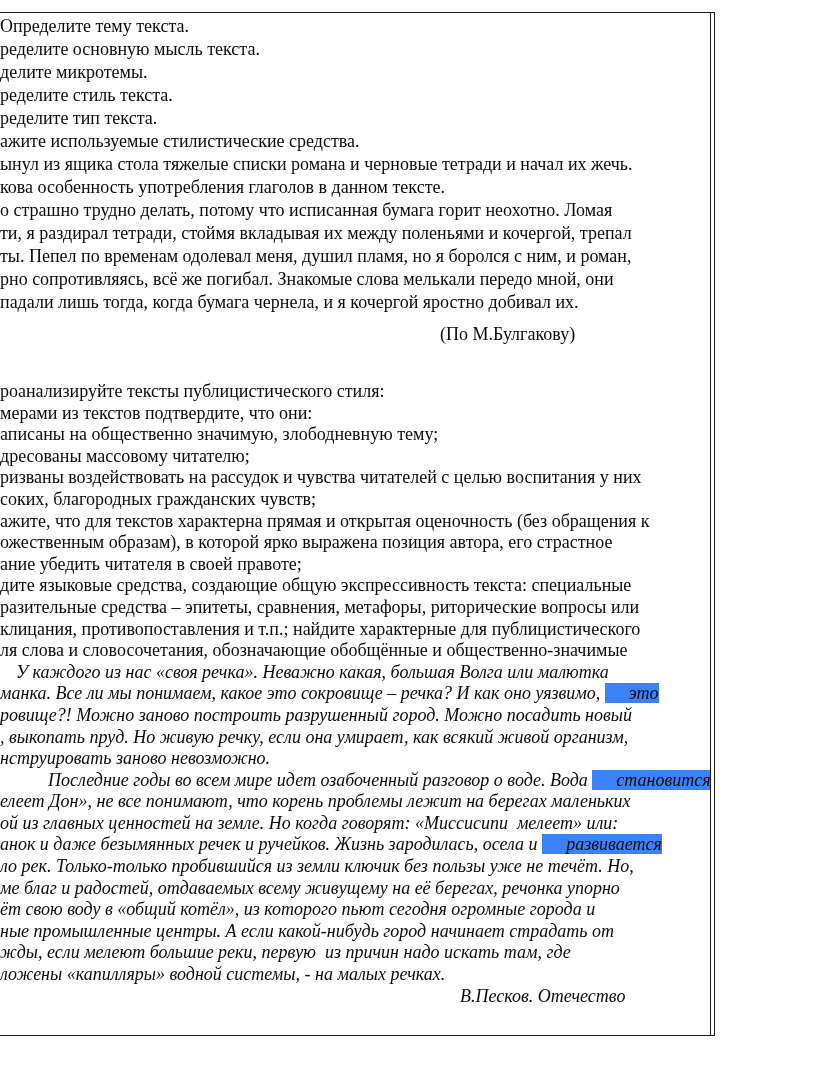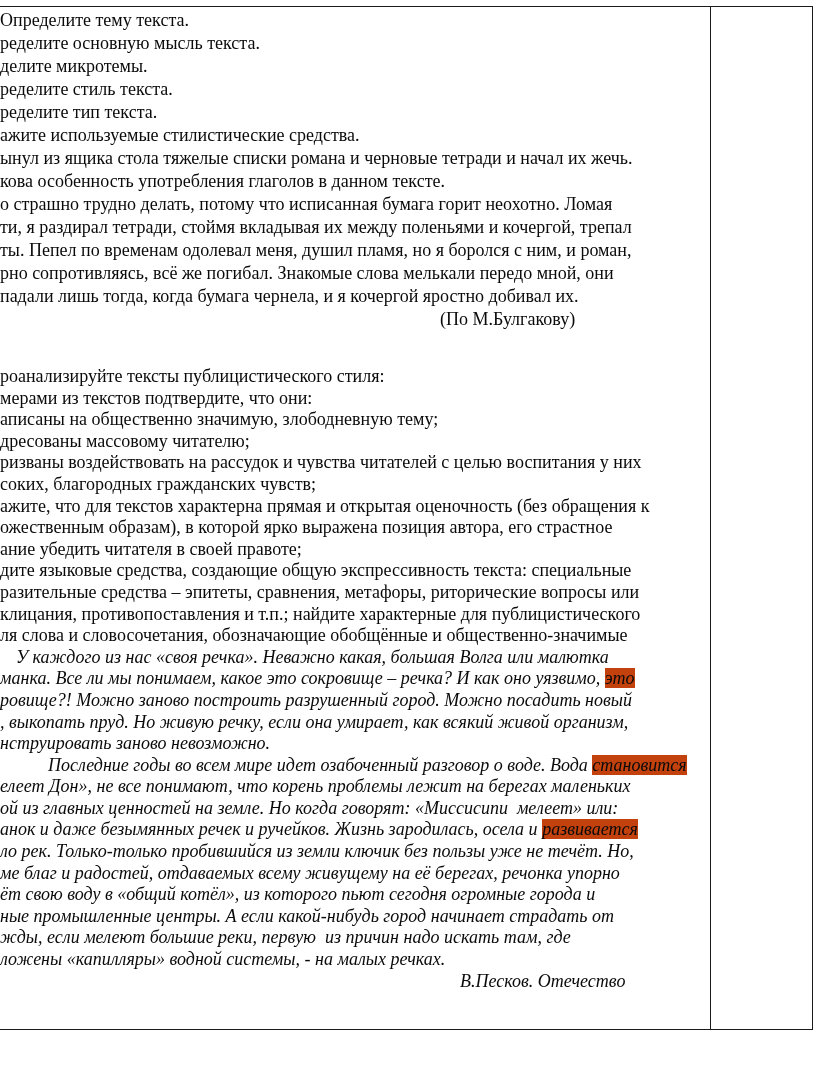--- a/index.html
+++ b/index.html
@@ -13,43 +13,43 @@
   }
   .page {
     position: relative;
     width: 816px;
     height: 1066px;
     background: #ffffff;
   }
   .doc-table {
     position: absolute;
     left: 0;
-    top: 6px;
-    width: 813px;
+    top: 12px;
+    width: 715px;
     height: 1024px;
     display: flex;
     border-top: 1px solid #1a1a1a;
     border-bottom: 1px solid #1a1a1a;
   }
   .cell-main {
     width: 711px;
     border-right: 1px solid #1a1a1a;
     padding: 2px 4px 0 0;
     overflow: hidden;
   }
   .cell-side {
     flex: 1;
     border-right: 1px solid #1a1a1a;
   }
   .block { font-size: 18px; }
   .b1 .line { line-height: 23px; }
   .b2 .line { line-height: 21.6px; }
   .line { white-space: pre; }
   .it { font-style: italic; }
-  .hl { background: #c2410c; }
+  .hl { background: #3b82f6; padding-left: 24px; }
   .spacer { height: 35px; }
 </style>
 </head>
 <body>
 
 <div class="page">
   <div class="doc-table">
     <div class="cell-main">
       <div id="block1" class="block b1">
           <div class="line">Определите тему текста.</div>
@@ -58,21 +58,21 @@
           <div class="line">ределите стиль текста.</div>
           <div class="line">ределите тип текста.</div>
           <div class="line">ажите используемые стилистические средства.</div>
           <div class="line">ынул из ящика стола тяжелые списки романа и черновые тетради и начал их жечь.</div>
           <div class="line">кова особенность употребления глаголов в данном тексте.</div>
           <div class="line">о страшно трудно делать, потому что исписанная бумага горит неохотно. Ломая</div>
           <div class="line">ти, я раздирал тетради, стоймя вкладывая их между поленьями и кочергой, трепал</div>
           <div class="line">ты. Пепел по временам одолевал меня, душил пламя, но я боролся с ним, и роман,</div>
           <div class="line">рно сопротивляясь, всё же погибал. Знакомые слова мелькали передо мной, они</div>
           <div class="line">падали лишь тогда, когда бумага чернела, и я кочергой яростно добивал их.</div>
-          <div class="line" style="padding-left: 440px;">(По М.Булгакову)</div>
+          <div class="line" style="padding-left: 440px; margin-top: 9px;">(По М.Булгакову)</div>
         </div>
       <div class="spacer"></div>
       <div id="block2" class="block b2">
           <div class="line">роанализируйте тексты публицистического стиля:</div>
           <div class="line">мерами из текстов подтвердите, что они:</div>
           <div class="line">аписаны на общественно значимую, злободневную тему;</div>
           <div class="line">дресованы массовому читателю;</div>
           <div class="line">ризваны воздействовать на рассудок и чувства читателей с целью воспитания у них</div>
           <div class="line">соких, благородных гражданских чувств;</div>
           <div class="line">ажите, что для текстов характерна прямая и открытая оценочность (без обращения к</div>

